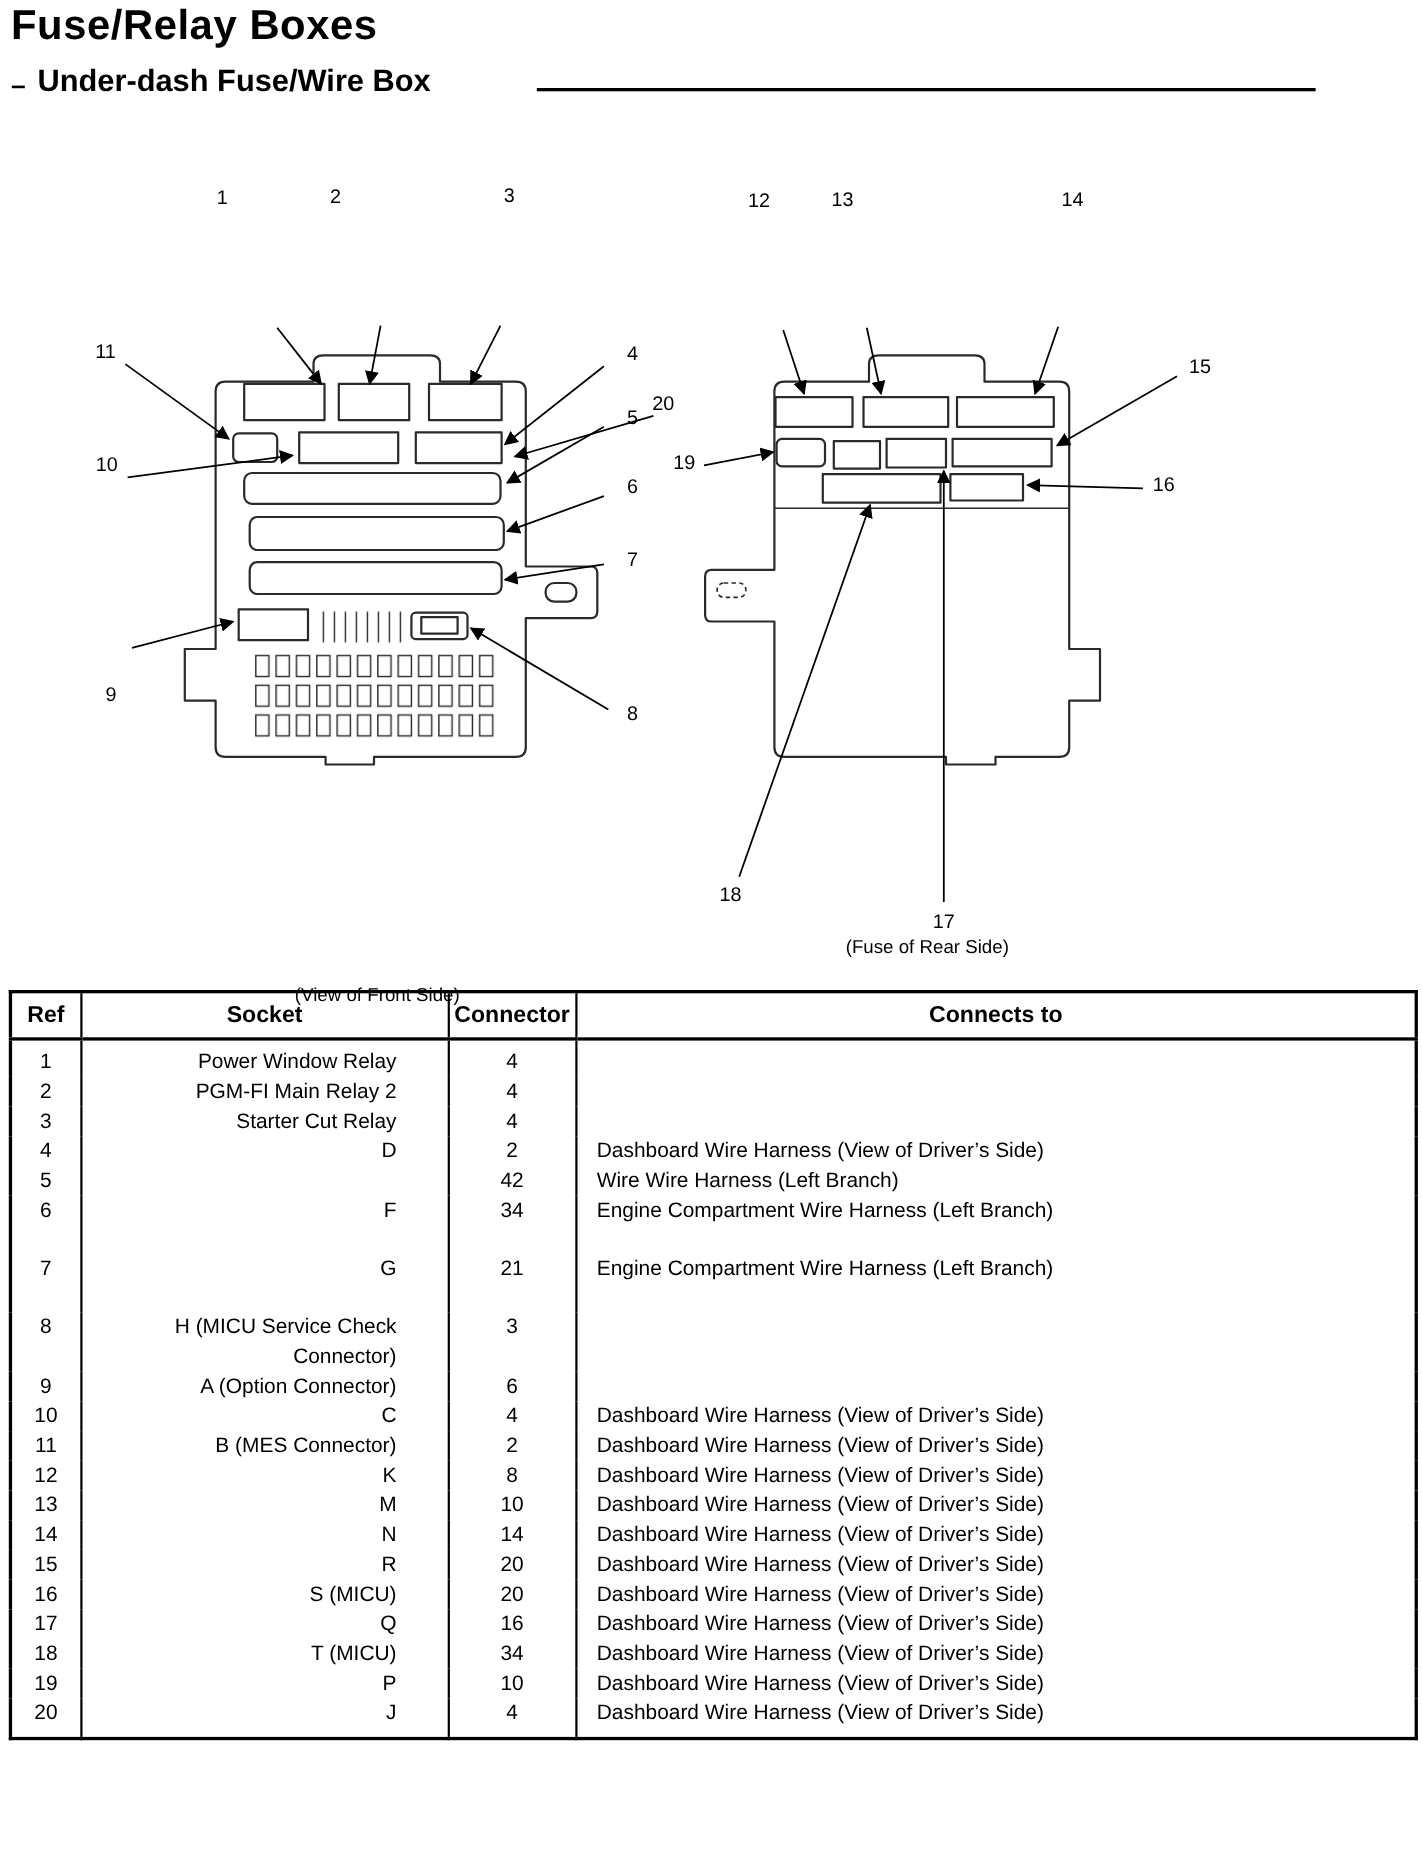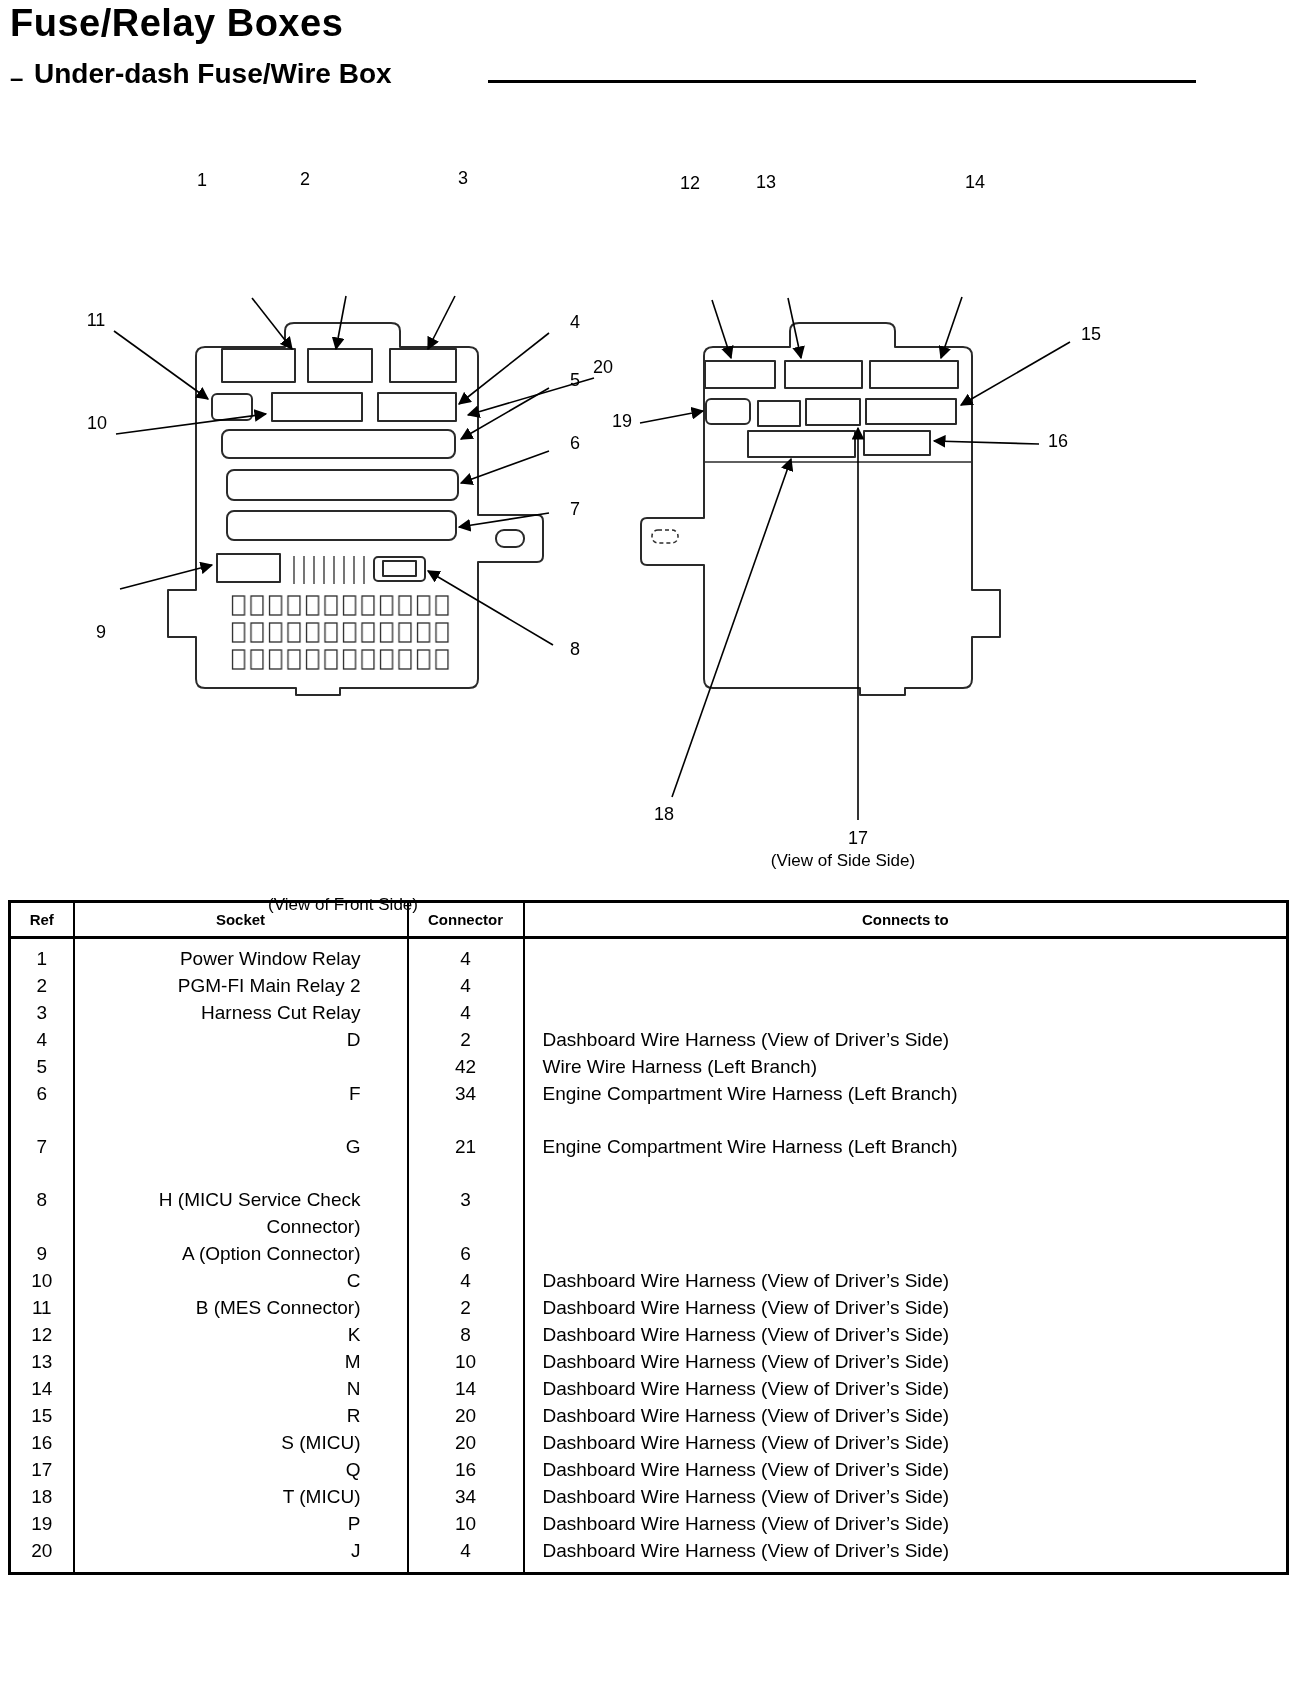--- a/index.html
+++ b/index.html
@@ -16,21 +16,21 @@
   .diagram{position:absolute;left:0;top:0;width:1294px;height:900px;}
   .diagram svg{position:absolute;left:0;top:0;}
   .callout{position:absolute;transform:translate(-50%,-50%);font-size:18px;color:#000;white-space:nowrap;}
   .caption{position:absolute;transform:translate(-50%,-50%);font-size:17px;white-space:nowrap;}
   .caption.front{left:343px;top:905px;}
   .caption.rear{left:843px;top:861px;}
 
   table.index-table{position:absolute;left:8px;top:900px;width:1278px;
         border-collapse:collapse;table-layout:fixed;border:3px solid #000;}
   .index-table th{border-left:2px solid #000;border-right:2px solid #000;border-bottom:3px solid #000;
-        font-size:15px;font-weight:700;text-align:center;padding:8px 4px;}
+        font-size:21px;font-weight:700;text-align:center;padding:8px 4px;}
   .index-table td{border-left:2px solid #000;border-right:2px solid #000;
         font-size:19px;line-height:27px;vertical-align:top;padding:0;}
   .index-table tbody tr:first-child td{padding-top:6px;}
   .index-table tbody tr:last-child td{padding-bottom:8px;}
   td.ref{text-align:center;}
   td.socket{text-align:right;padding-left:14px;padding-right:46px;}
   td.cavities{text-align:center;}
   td.connects{text-align:left;padding-left:18px;padding-right:8px;}
   tr.gap-after td{padding-bottom:26px;}
 </style>
@@ -145,21 +145,21 @@
         <div class="callout" style="left: 766px; top: 182px;">13</div>
         <div class="callout" style="left: 975px; top: 182px;">14</div>
         <div class="callout" style="left: 1091px; top: 334px;">15</div>
         <div class="callout" style="left: 622px; top: 421px;">19</div>
         <div class="callout" style="left: 1058px; top: 441px;">16</div>
         <div class="callout" style="left: 664px; top: 814px;">18</div>
         <div class="callout" style="left: 858px; top: 838px;">17</div>
       </div>
 
     <div class="caption front">(View of Front Side)</div>
-    <div class="caption rear">(View of Side Side)</div>
+    <div class="caption rear">(Fuse of Rear Side)</div>
   </div>
 
   <table class="index-table">
     <colgroup>
       <col style="width:64px">
         <col style="width:334px">
         <col style="width:116px">
         <col style="width:764px">
     </colgroup>
     <thead>
@@ -178,21 +178,21 @@
           <td class="connects"></td>
         </tr>
         <tr>
           <td class="ref">2</td>
           <td class="socket">PGM-FI Main Relay 2</td>
           <td class="cavities">4</td>
           <td class="connects"></td>
         </tr>
         <tr>
           <td class="ref">3</td>
-          <td class="socket">Harness Cut Relay</td>
+          <td class="socket">Starter Cut Relay</td>
           <td class="cavities">4</td>
           <td class="connects"></td>
         </tr>
         <tr>
           <td class="ref">4</td>
           <td class="socket">D</td>
           <td class="cavities">2</td>
           <td class="connects">Dashboard Wire Harness (View of Driver’s Side)</td>
         </tr>
         <tr>

